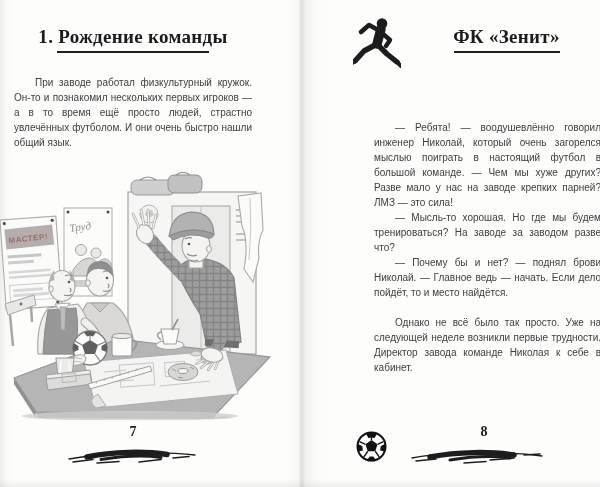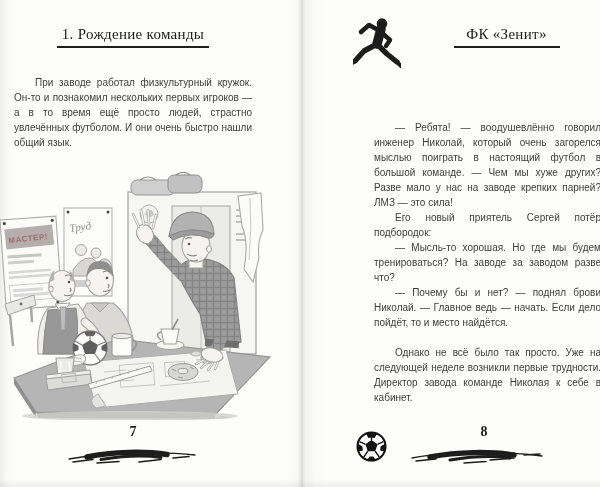--- a/index.html
+++ b/index.html
@@ -15,21 +15,21 @@
   .gutter{position:absolute;left:299px;top:0;width:7px;height:487px;
     background:linear-gradient(90deg,#f0f0ee 0%,#dcdcda 45%,#e6e6e4 60%,#f6f6f4 100%);}
   .page-right{left:306px;width:294px;
     background:linear-gradient(90deg,#f3f3f1 0px,#fbfbfa 10px,#fdfdfc 22px);}
   .bottom-shade{position:absolute;left:0;bottom:0;width:600px;height:8px;
     background:linear-gradient(180deg,rgba(0,0,0,0) 0%,rgba(0,0,0,0.06) 100%);}
 
   .chapter-header{
     position:absolute;text-align:center;
     font-family:"Liberation Serif","DejaVu Serif",serif;
-    font-weight:normal;font-size:15px;color:#1b1b1b;letter-spacing:.3px;
+    font-weight:bold;font-size:19px;color:#1b1b1b;letter-spacing:.3px;
   }
   .header-rule{height:2px;background:#1f1f1f;margin:3px auto 0 auto;}
 
   .body-text{
     position:absolute;font-size:10px;line-height:15px;color:#3d3d3d;
     text-align:justify;
   }
   .body-text p{margin:0;text-indent:21px;}
   .body-text p.blank{min-height:15px;text-indent:0;}
 
@@ -254,21 +254,20 @@
       <path d="M2,44 L-2,47 M44,45 L48,49" stroke="#1d1d1d" stroke-width="4" stroke-linecap="round"></path>
     </svg>
 
     <div class="chapter-header" style="left:68px;top:26px;width:265px;">
       <span>ФК «Зенит»</span>
       <div class="header-rule" style="width:106px;"></div>
     </div>
 
     <div class="body-text" style="left:68px;top:76px;width:227px;margin-top:44px;">
         <p>— Ребята! — воодушевлённо говорил инженер Николай, который очень загорелся мыслью поиграть в настоящий футбол в большой команде. — Чем мы хуже других? Разве мало у нас на заводе крепких парней? ЛМЗ — это сила!</p>
-        <p>Его новый приятель Сергей потёр подбородок:</p>
         <p>— Мысль-то хорошая. Но где мы будем тренироваться? На заводе за заводом разве что?</p>
         <p>— Почему бы и нет? — поднял брови Николай. — Главное ведь — начать. Если дело пойдёт, то и место найдётся.</p>
         <p class="blank"></p>
         <p>Однако не всё было так просто. Уже на следующей неделе возникли первые трудности. Директор завода команде Николая к себе в кабинет.</p>
       </div>
 
     <svg class="footer-ball" style="left:49px;top:430px;" width="33" height="33" viewBox="0 0 36 36">
       <circle cx="18" cy="18" r="15.3" fill="#ffffff" stroke="#121212" stroke-width="2.2"></circle>
       <polygon points="18,11 24.6,15.6 22.1,23.2 13.9,23.2 11.4,15.6" fill="#121212"></polygon>
       <path d="M18,11 L18,4 M24.6,15.6 L31,12.8 M22.1,23.2 L26.5,29.5 M13.9,23.2 L9.5,29.5 M11.4,15.6 L5,12.8" stroke="#121212" stroke-width="1.5"></path>

